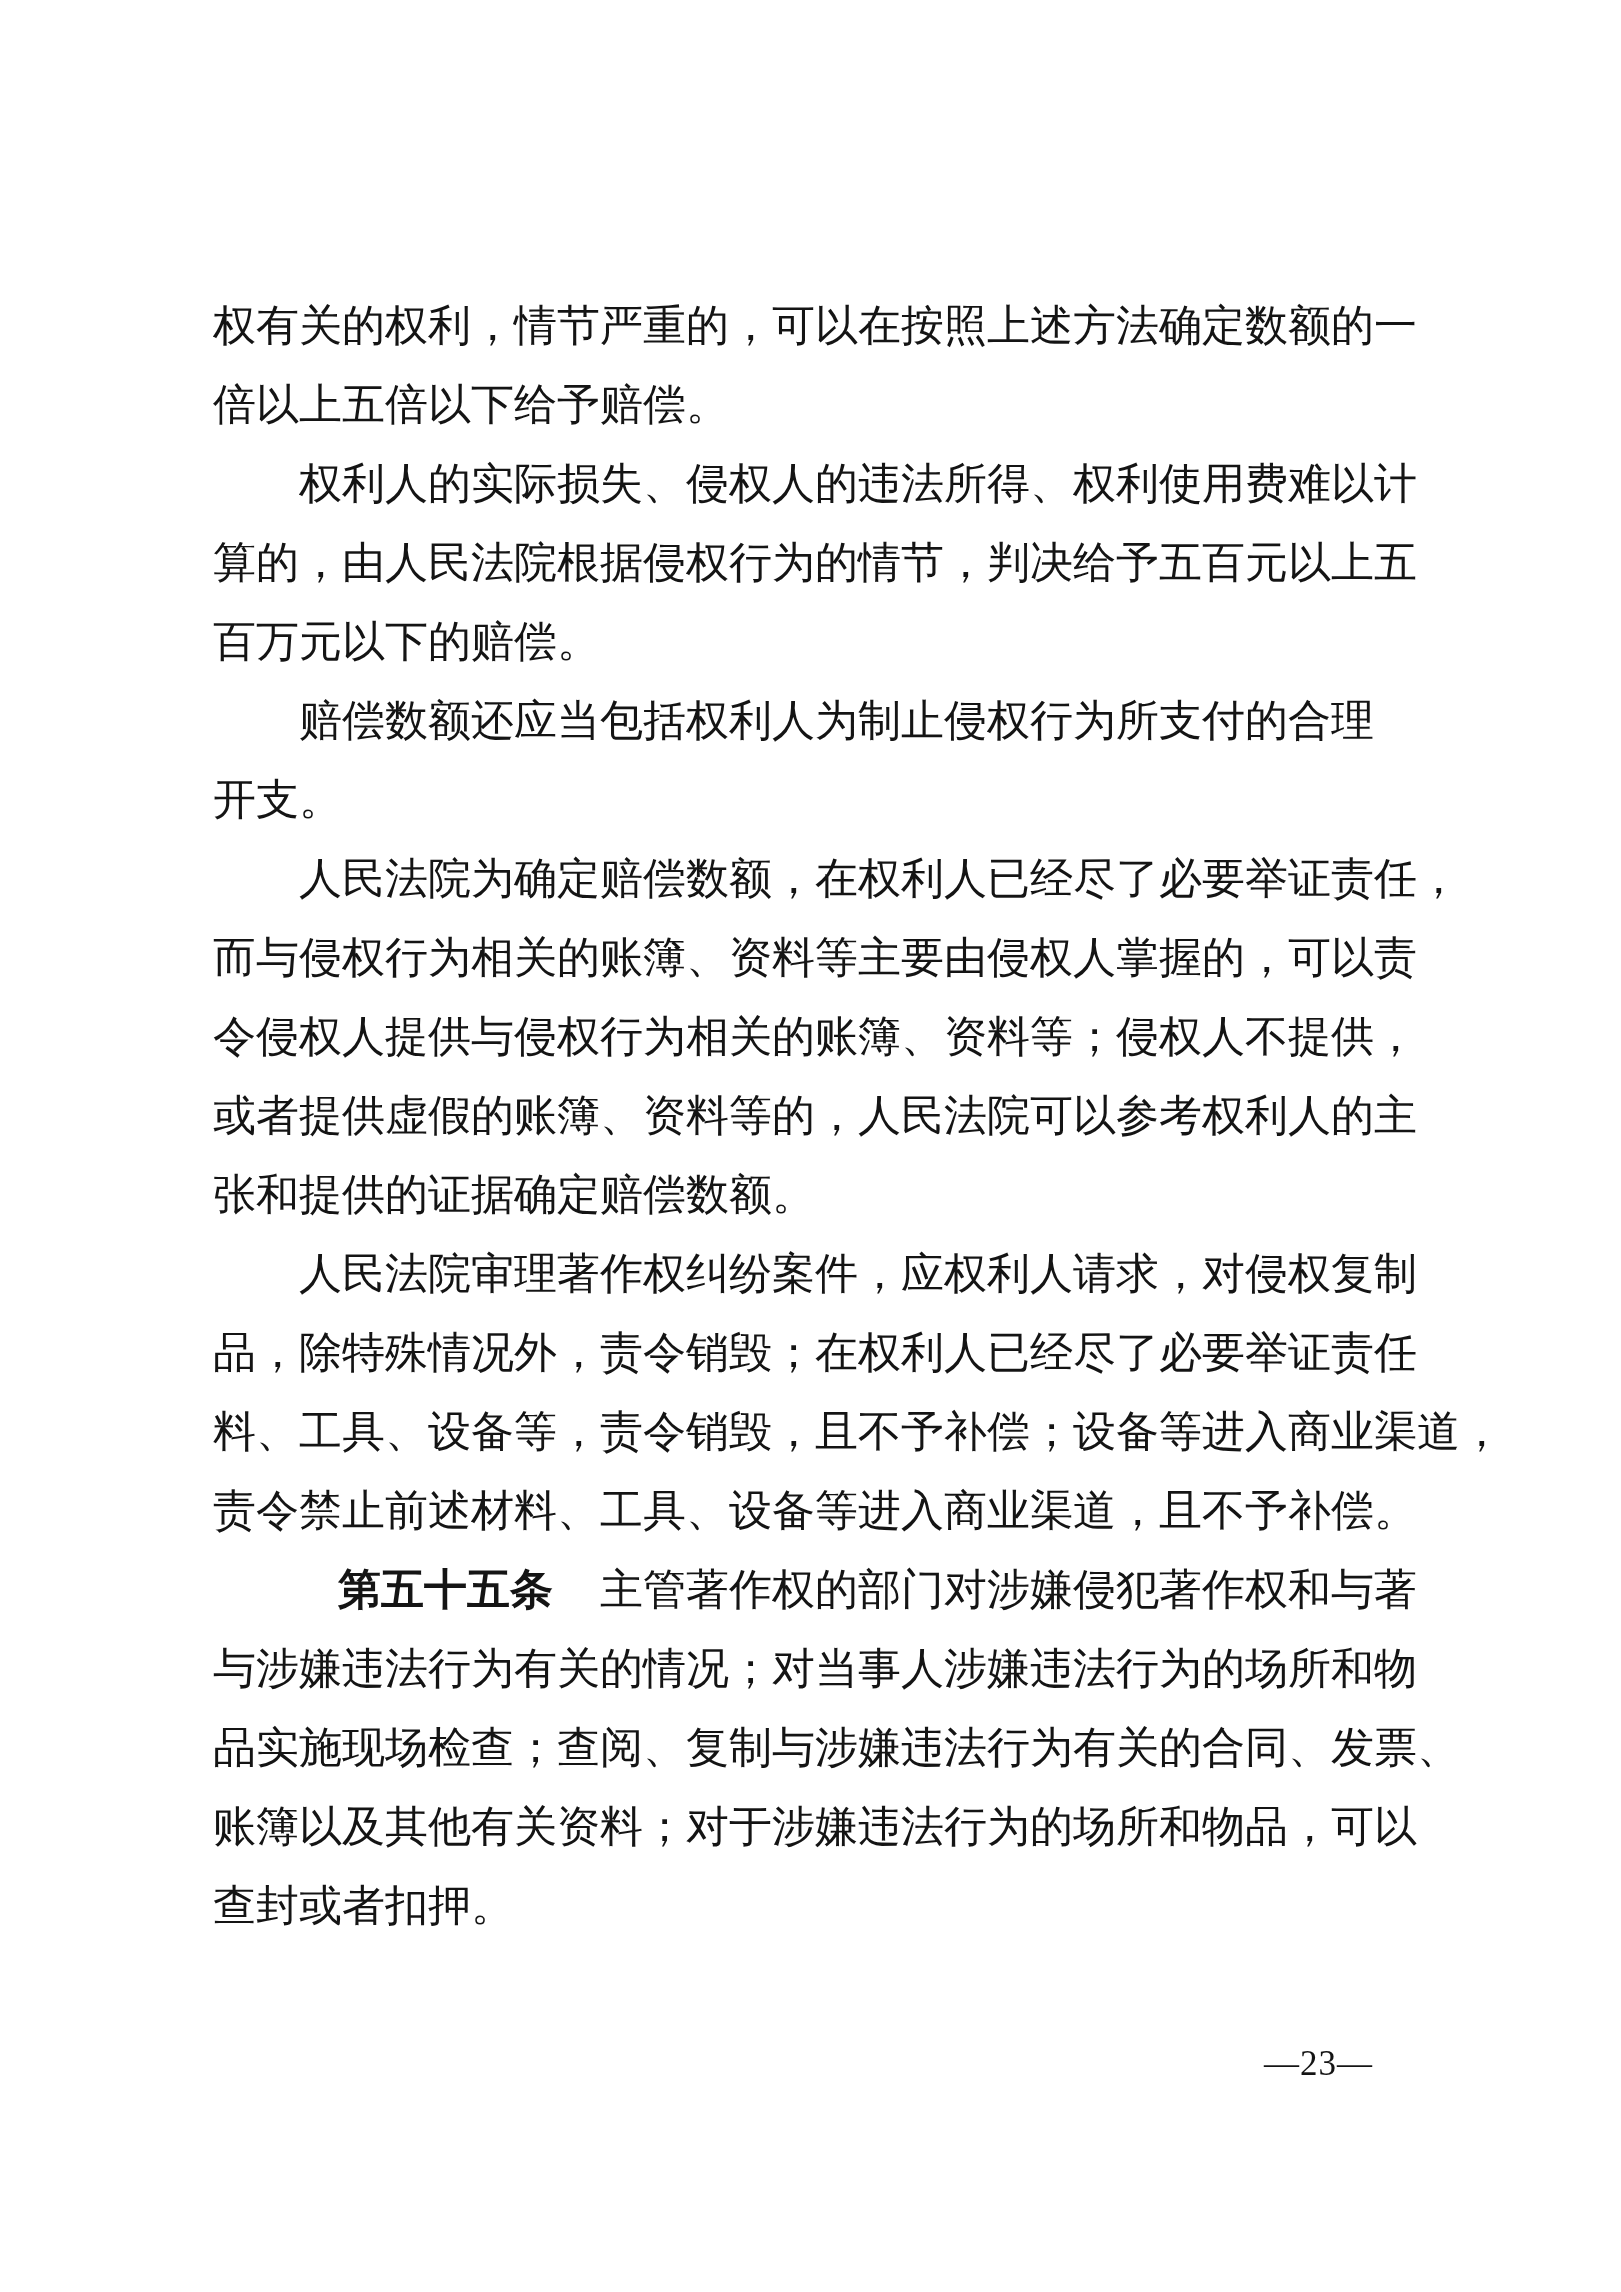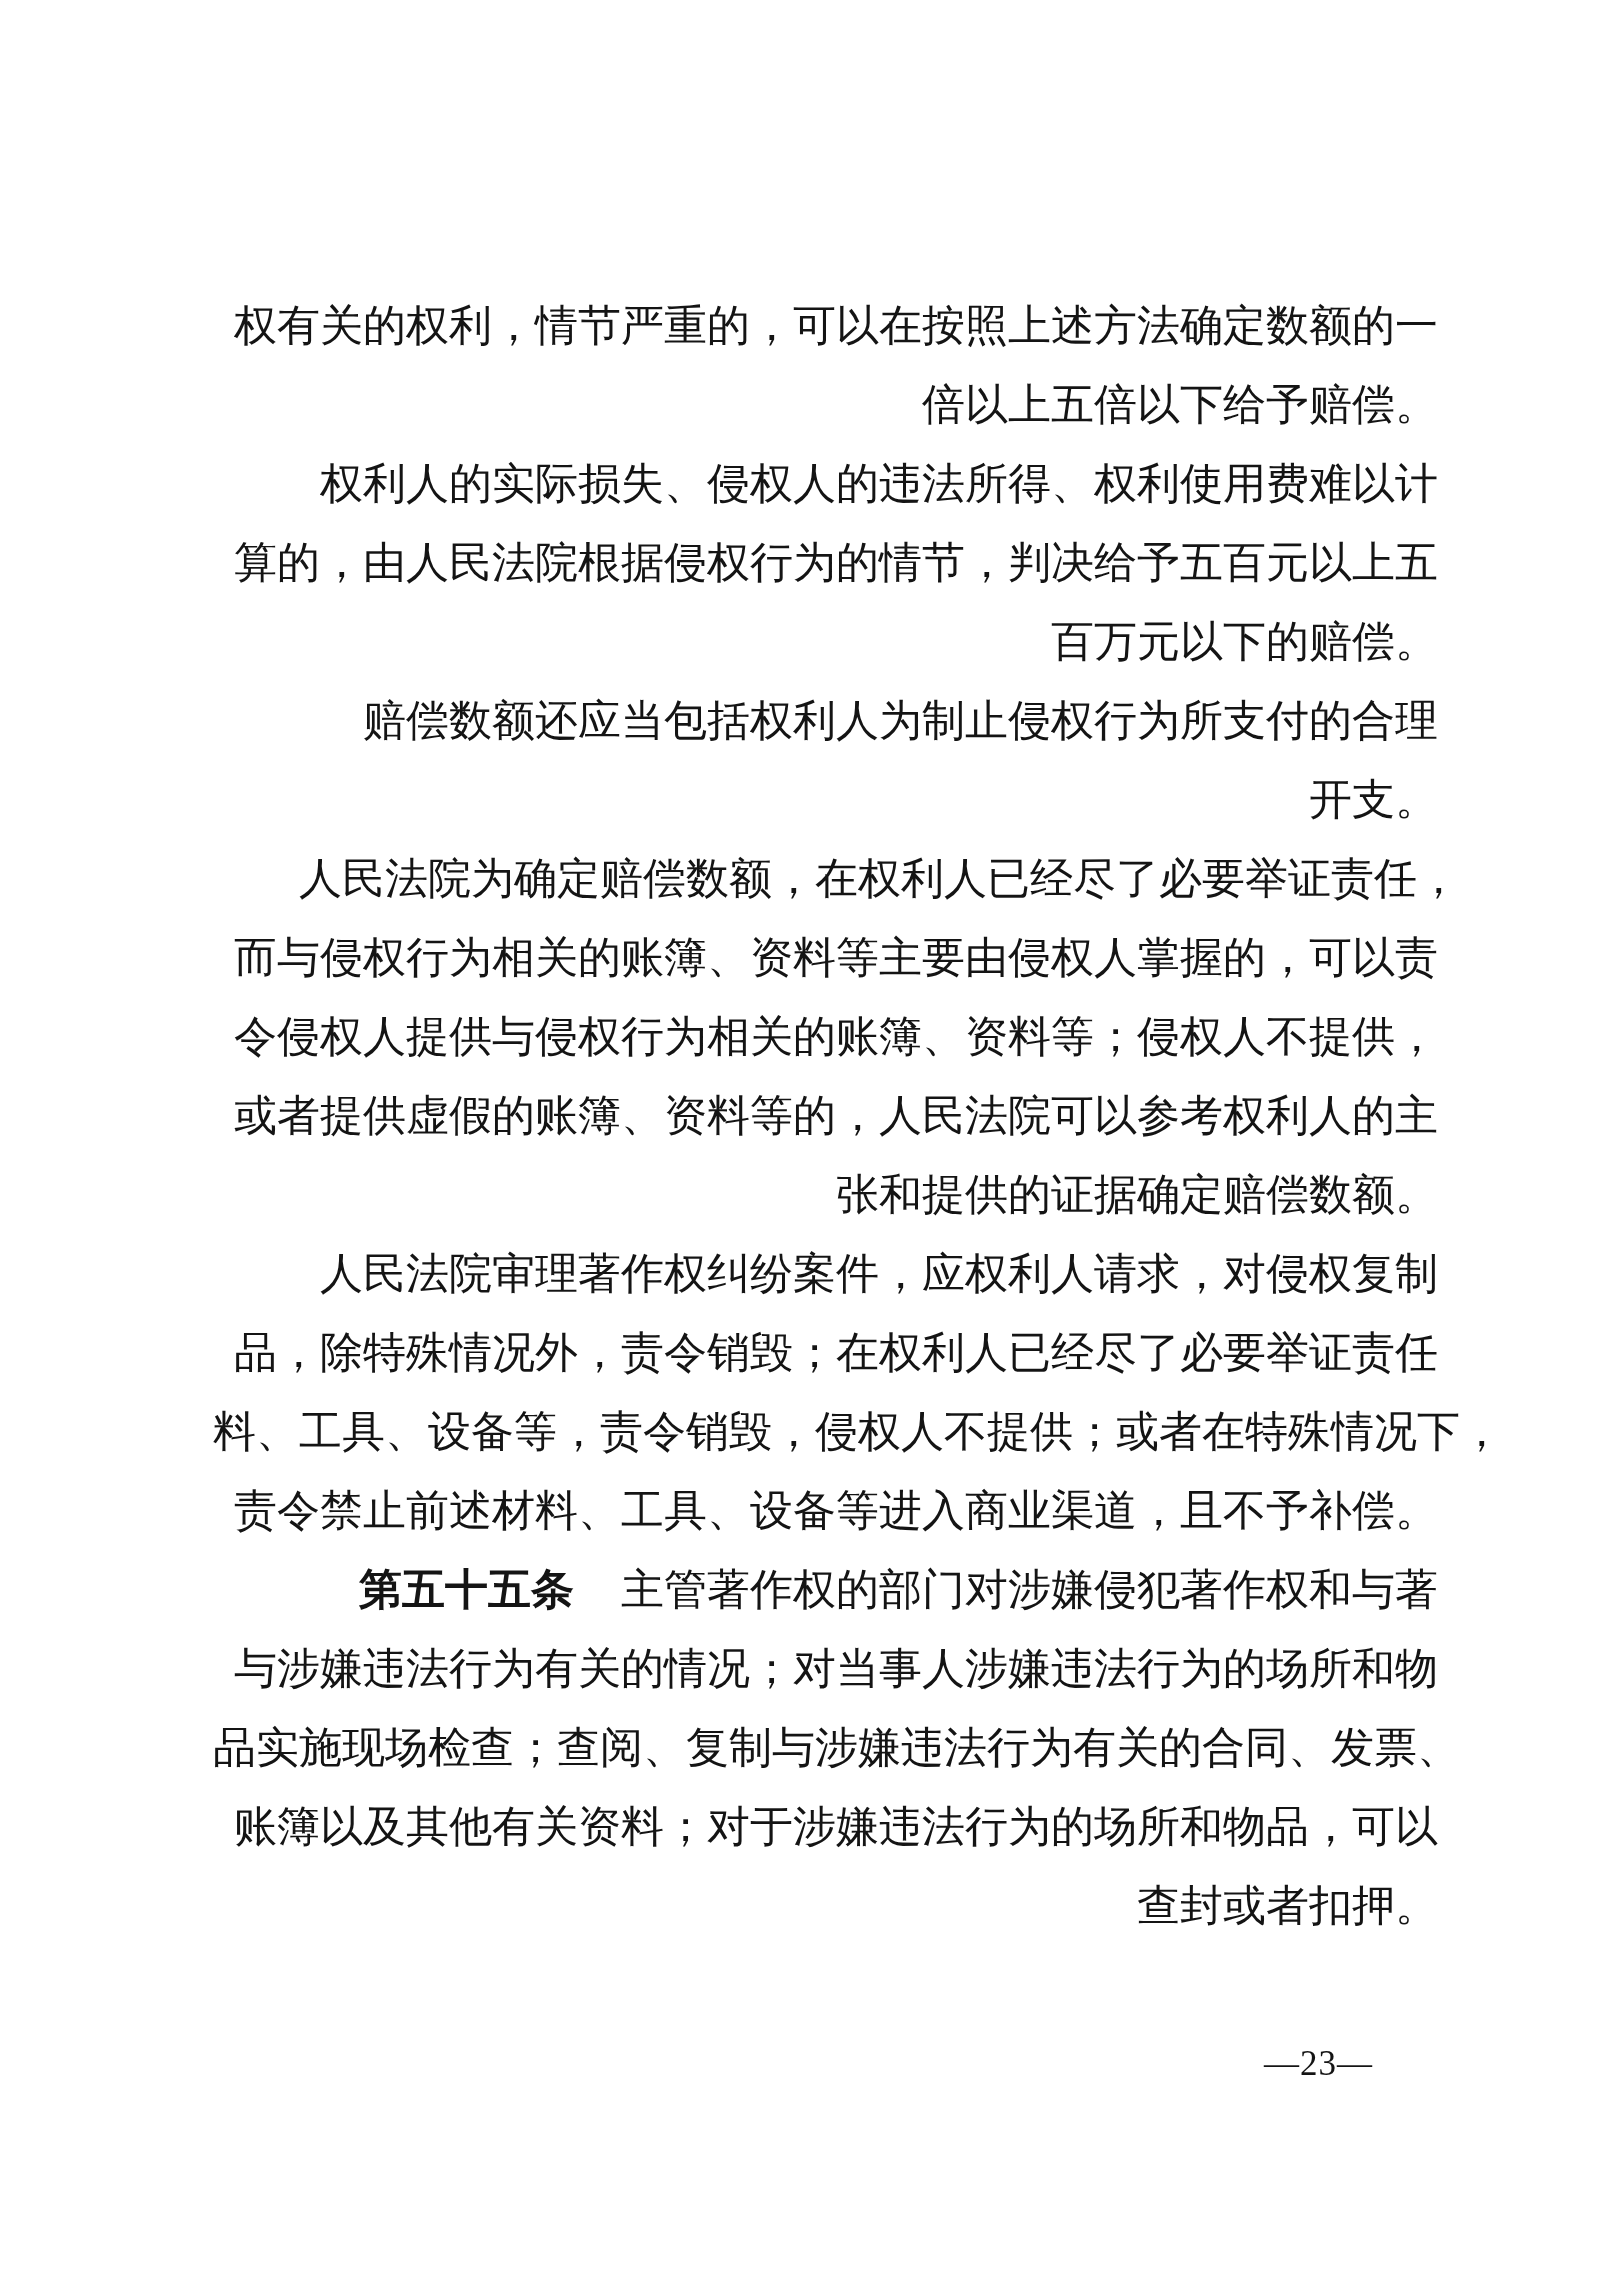--- a/index.html
+++ b/index.html
@@ -14,21 +14,20 @@
     background: #ffffff;
     overflow: hidden;
     font-family: "Liberation Serif", serif;
     color: #141414;
   }
   .content {
     position: absolute;
     left: 213px;
     top: 286px;
     width: 1225px;
-    text-align: right;
   }
   .line {
     font-size: 43px;
     line-height: 79px;
     height: 79px;
     white-space: nowrap;
     letter-spacing: 0;
   }
   .line.indent {
     padding-left: 86px;
@@ -62,21 +61,21 @@
       <div class="line"><span>百万元以下的赔偿。</span></div>
       <div class="line indent"><span>赔偿数额还应当包括权利人为制止侵权行为所支付的合理</span></div>
       <div class="line"><span>开支。</span></div>
       <div class="line indent"><span>人民法院为确定赔偿数额，在权利人已经尽了必要举证责任，</span></div>
       <div class="line"><span>而与侵权行为相关的账簿、资料等主要由侵权人掌握的，可以责</span></div>
       <div class="line"><span>令侵权人提供与侵权行为相关的账簿、资料等；侵权人不提供，</span></div>
       <div class="line"><span>或者提供虚假的账簿、资料等的，人民法院可以参考权利人的主</span></div>
       <div class="line"><span>张和提供的证据确定赔偿数额。</span></div>
       <div class="line indent"><span>人民法院审理著作权纠纷案件，应权利人请求，对侵权复制</span></div>
       <div class="line"><span>品，除特殊情况外，责令销毁；在权利人已经尽了必要举证责任</span></div>
-      <div class="line"><span>料、工具、设备等，责令销毁，侵权人不提供；或者在特殊情况下，</span></div>
+      <div class="line"><span>料、工具、设备等，责令销毁，且不予补偿；设备等进入商业渠道，</span></div>
       <div class="line"><span>责令禁止前述材料、工具、设备等进入商业渠道，且不予补偿。</span></div>
       <div class="line indent"><span class="article-no">第五十五条</span><span>主管著作权的部门对涉嫌侵犯著作权和与著</span></div>
       <div class="line"><span>与涉嫌违法行为有关的情况；对当事人涉嫌违法行为的场所和物</span></div>
       <div class="line"><span>品实施现场检查；查阅、复制与涉嫌违法行为有关的合同、发票、</span></div>
       <div class="line"><span>账簿以及其他有关资料；对于涉嫌违法行为的场所和物品，可以</span></div>
       <div class="line"><span>查封或者扣押。</span></div>
     </div>
   <div class="page-number">—23—</div>
 </div>
 

